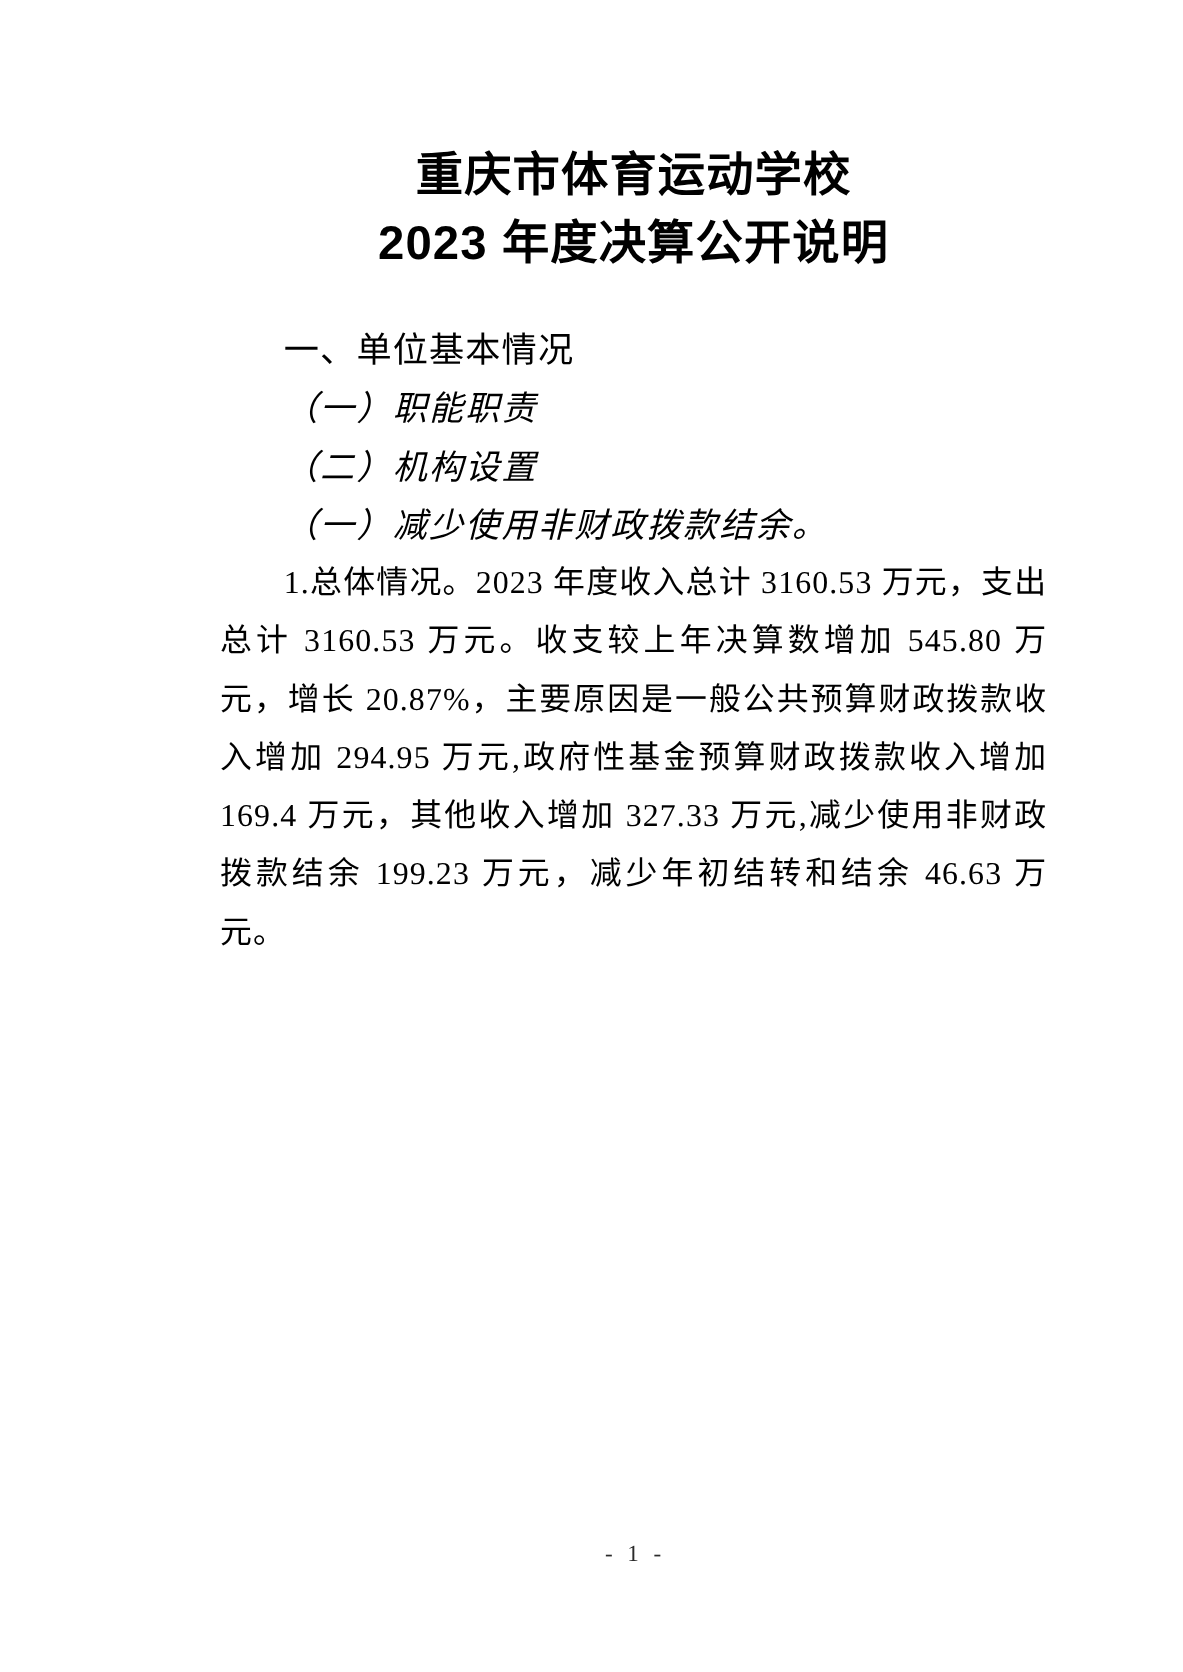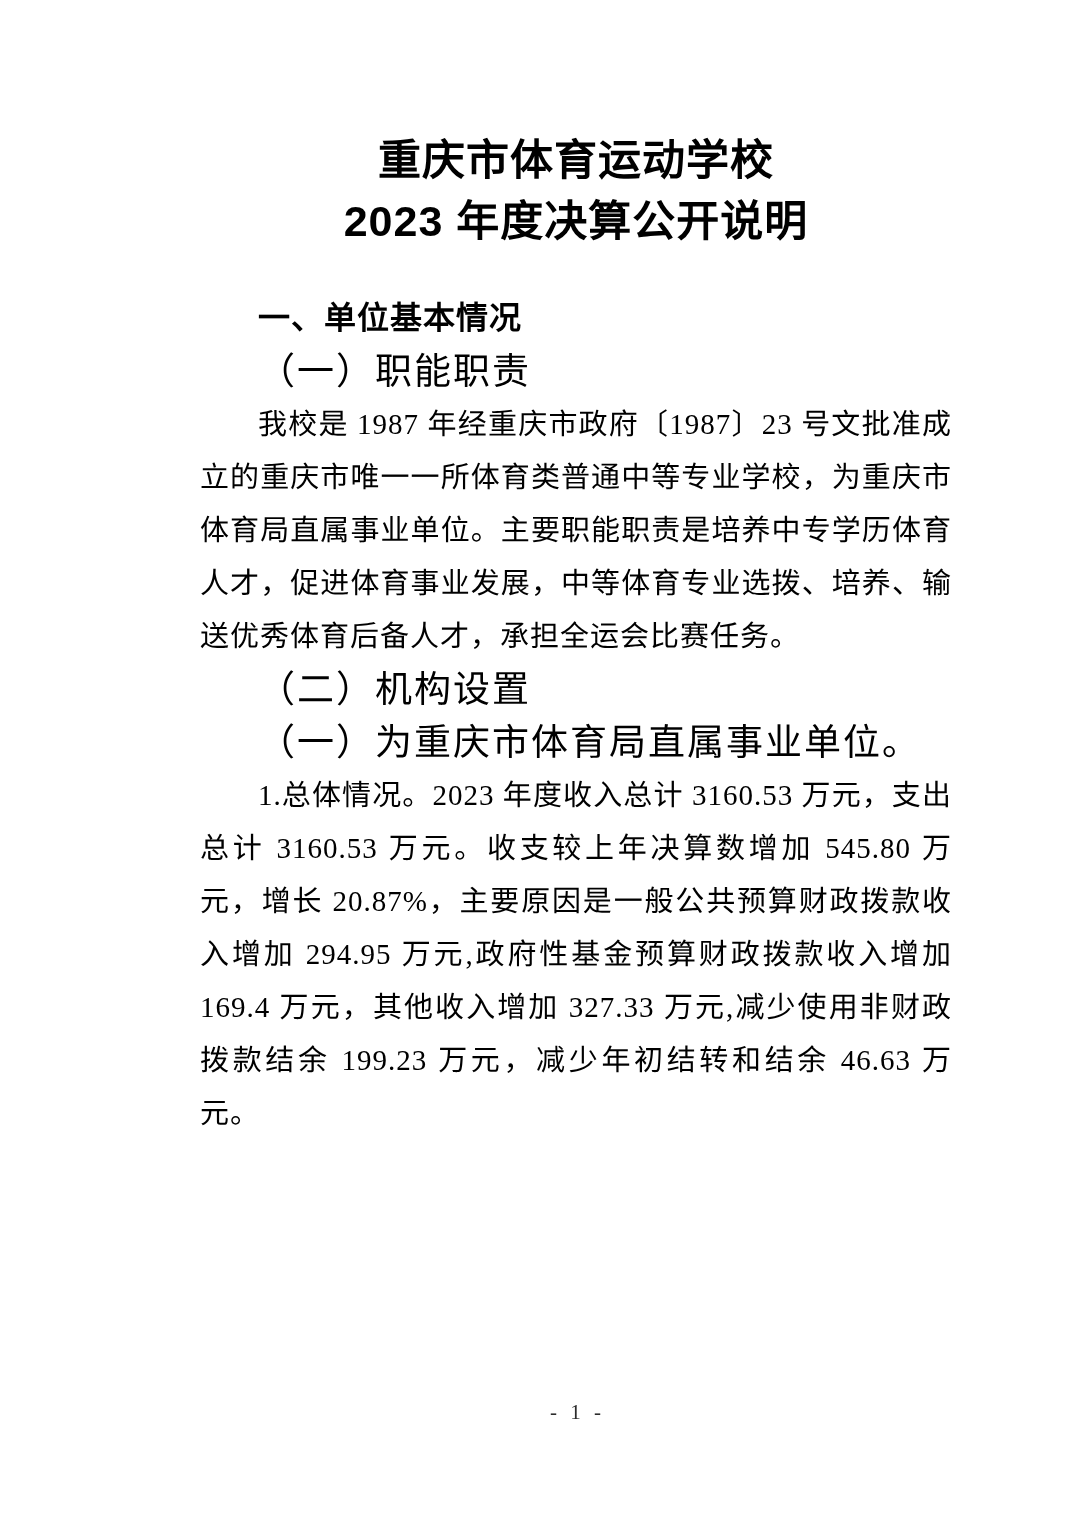--- a/index.html
+++ b/index.html
@@ -34,30 +34,31 @@
   }
   .body-blocks {
     margin-top: 22px;
   }
   .blk {
     margin: 0;
     line-height: 53px;
   }
   .h-bold {
     font-family: "Liberation Sans", "DejaVu Sans", sans-serif;
-    font-weight: 700;
+    font-weight: 400;
     font-size: 32px;
     text-indent: 58px;
     letter-spacing: 1px;
   }
   .h-kai {
     font-family: "Liberation Serif", "DejaVu Serif", serif;
-    font-size: 37px;
+    font-size: 31px;
     text-indent: 58px;
     letter-spacing: 2px;
+    font-style: italic;
   }
   .para {
     font-family: "Liberation Serif", "DejaVu Serif", serif;
     font-size: 29px;
     text-indent: 58px;
     text-align: justify;
     letter-spacing: 1px;
   }
   .page-footer {
     position: absolute;
@@ -78,22 +79,21 @@
   <div class="content">
 
     <div class="doc-title">
       <div>重庆市体育运动学校</div>
       <div>2023 年度决算公开说明</div>
     </div>
 
     <div class="body-blocks">
       <p class="blk h-bold">一、单位基本情况</p>
       <p class="blk h-kai">（一）职能职责</p>
-      <p class="blk para">我校是 1987 年经重庆市政府〔1987〕23 号文批准成立的重庆市唯一一所体育类普通中等专业学校，为重庆市体育局直属事业单位。主要职能职责是培养中专学历体育人才，促进体育事业发展，中等体育专业选拨、培养、输送优秀体育后备人才，承担全运会比赛任务。</p>
       <p class="blk h-kai">（二）机构设置</p>
-      <p class="blk h-kai">（一）为重庆市体育局直属事业单位。</p>
+      <p class="blk h-kai">（一）减少使用非财政拨款结余。</p>
       <p class="blk para">1.总体情况。2023 年度收入总计 3160.53 万元，支出总计 3160.53 万元。收支较上年决算数增加 545.80 万元，增长 20.87%，主要原因是一般公共预算财政拨款收入增加 294.95 万元,政府性基金预算财政拨款收入增加 169.4 万元，其他收入增加 327.33 万元,减少使用非财政拨款结余 199.23 万元，减少年初结转和结余 46.63 万元。</p>
     </div>
 
   </div>
 
   <div class="page-footer">- 1 -</div>
 </div>
 
 </body></html>

